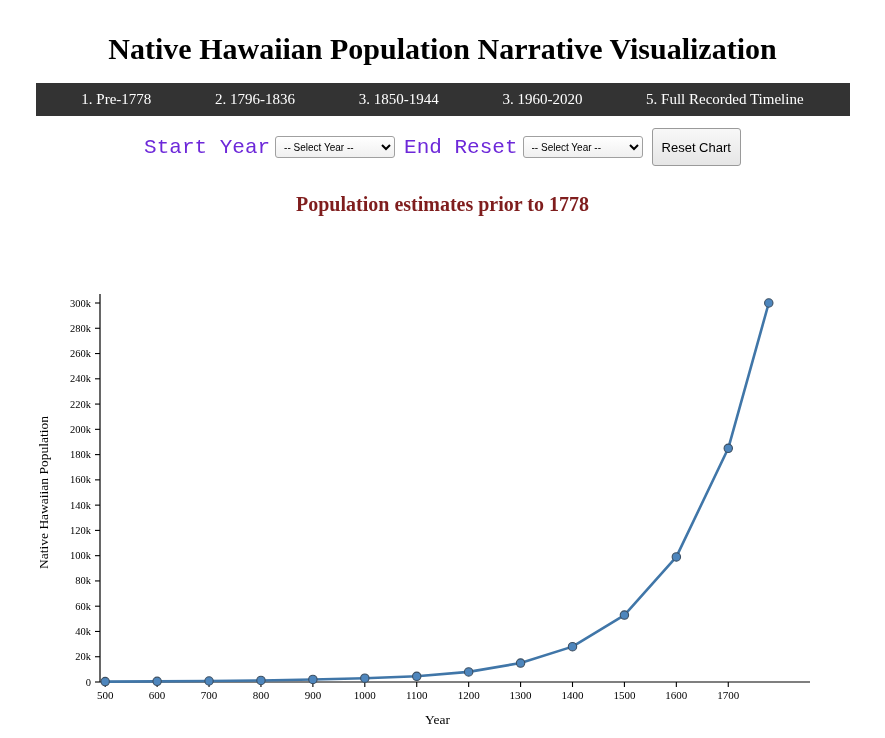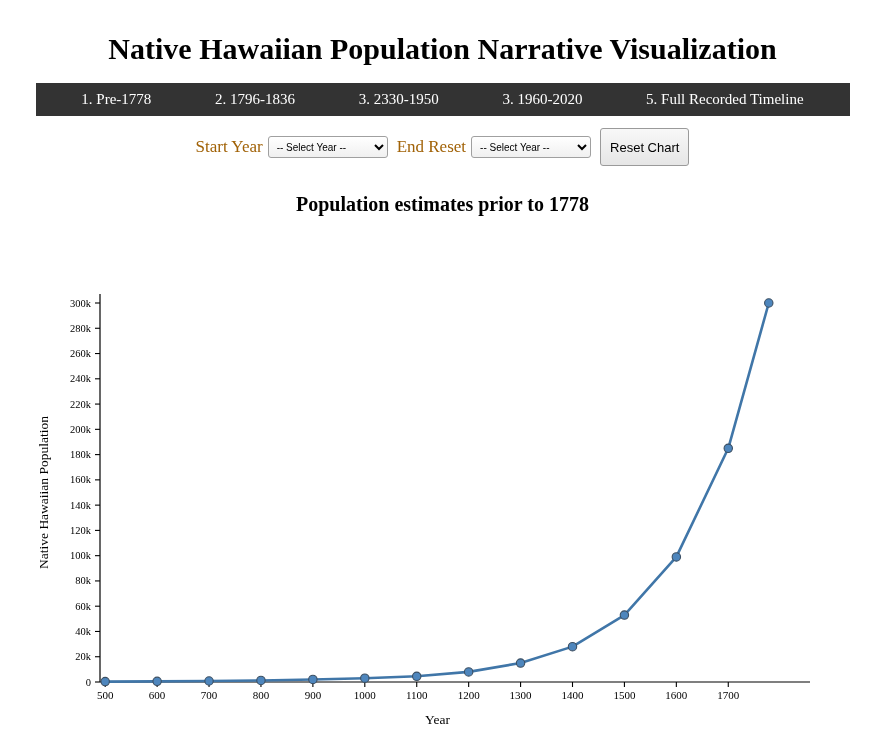--- a/index.html
+++ b/index.html
@@ -44,23 +44,23 @@
     padding: 2px 4px;
   }
   #controls {
     margin-top: 12px;
     display: flex;
     align-items: center;
     justify-content: center;
     gap: 3px;
   }
   .ctrl-label {
-    font-family: Liberation Serif, serif;
-    font-size: 17px;
-    color: #a16207;
+    font-family: Liberation Mono, monospace;
+    font-size: 21px;
+    color: #6d28d9;
     margin-right: 2px;
   }
   .year-select {
     font-family: "Liberation Sans", sans-serif;
     font-size: 10px;
     color: #000000;
     padding: 2px 4px;
     border: 1px solid #a0a0a0;
     border-radius: 3px;
     background: linear-gradient(#ffffff, #f0f0f0);
@@ -79,21 +79,21 @@
     background: linear-gradient(#f8f8f8, #e6e6e6);
     height: 38px;
     box-sizing: border-box;
     cursor: pointer;
   }
   #subtitle {
     text-align: center;
     font-family: "Liberation Serif", serif;
     font-weight: bold;
     font-size: 20px;
-    color: #000000;
+    color: #7f1d1d;
     margin: 0;
     padding-top: 27px;
   }
   #chart-area {
     position: absolute;
     top: 232px;
     left: 0;
     width: 885px;
     height: 506px;
   }
@@ -103,21 +103,21 @@
   }
 </style>
 </head>
 <body>
 
 <h1 id="page-title">Native Hawaiian Population Narrative Visualization</h1>
 
 <div id="navbar">
   <div class="nav-item">1. Pre-1778</div>
   <div class="nav-item">2. 1796-1836</div>
-  <div class="nav-item">3. 2330-1950</div>
+  <div class="nav-item">3. 1850-1944</div>
   <div class="nav-item">3. 1960-2020</div>
   <div class="nav-item">5. Full Recorded Timeline</div>
 </div>
 
 <div id="controls">
   <span class="ctrl-label">Start Year</span>
   <select class="year-select">
     <option>-- Select Year --</option>
   </select>
   <span class="ctrl-label">End Reset</span>

